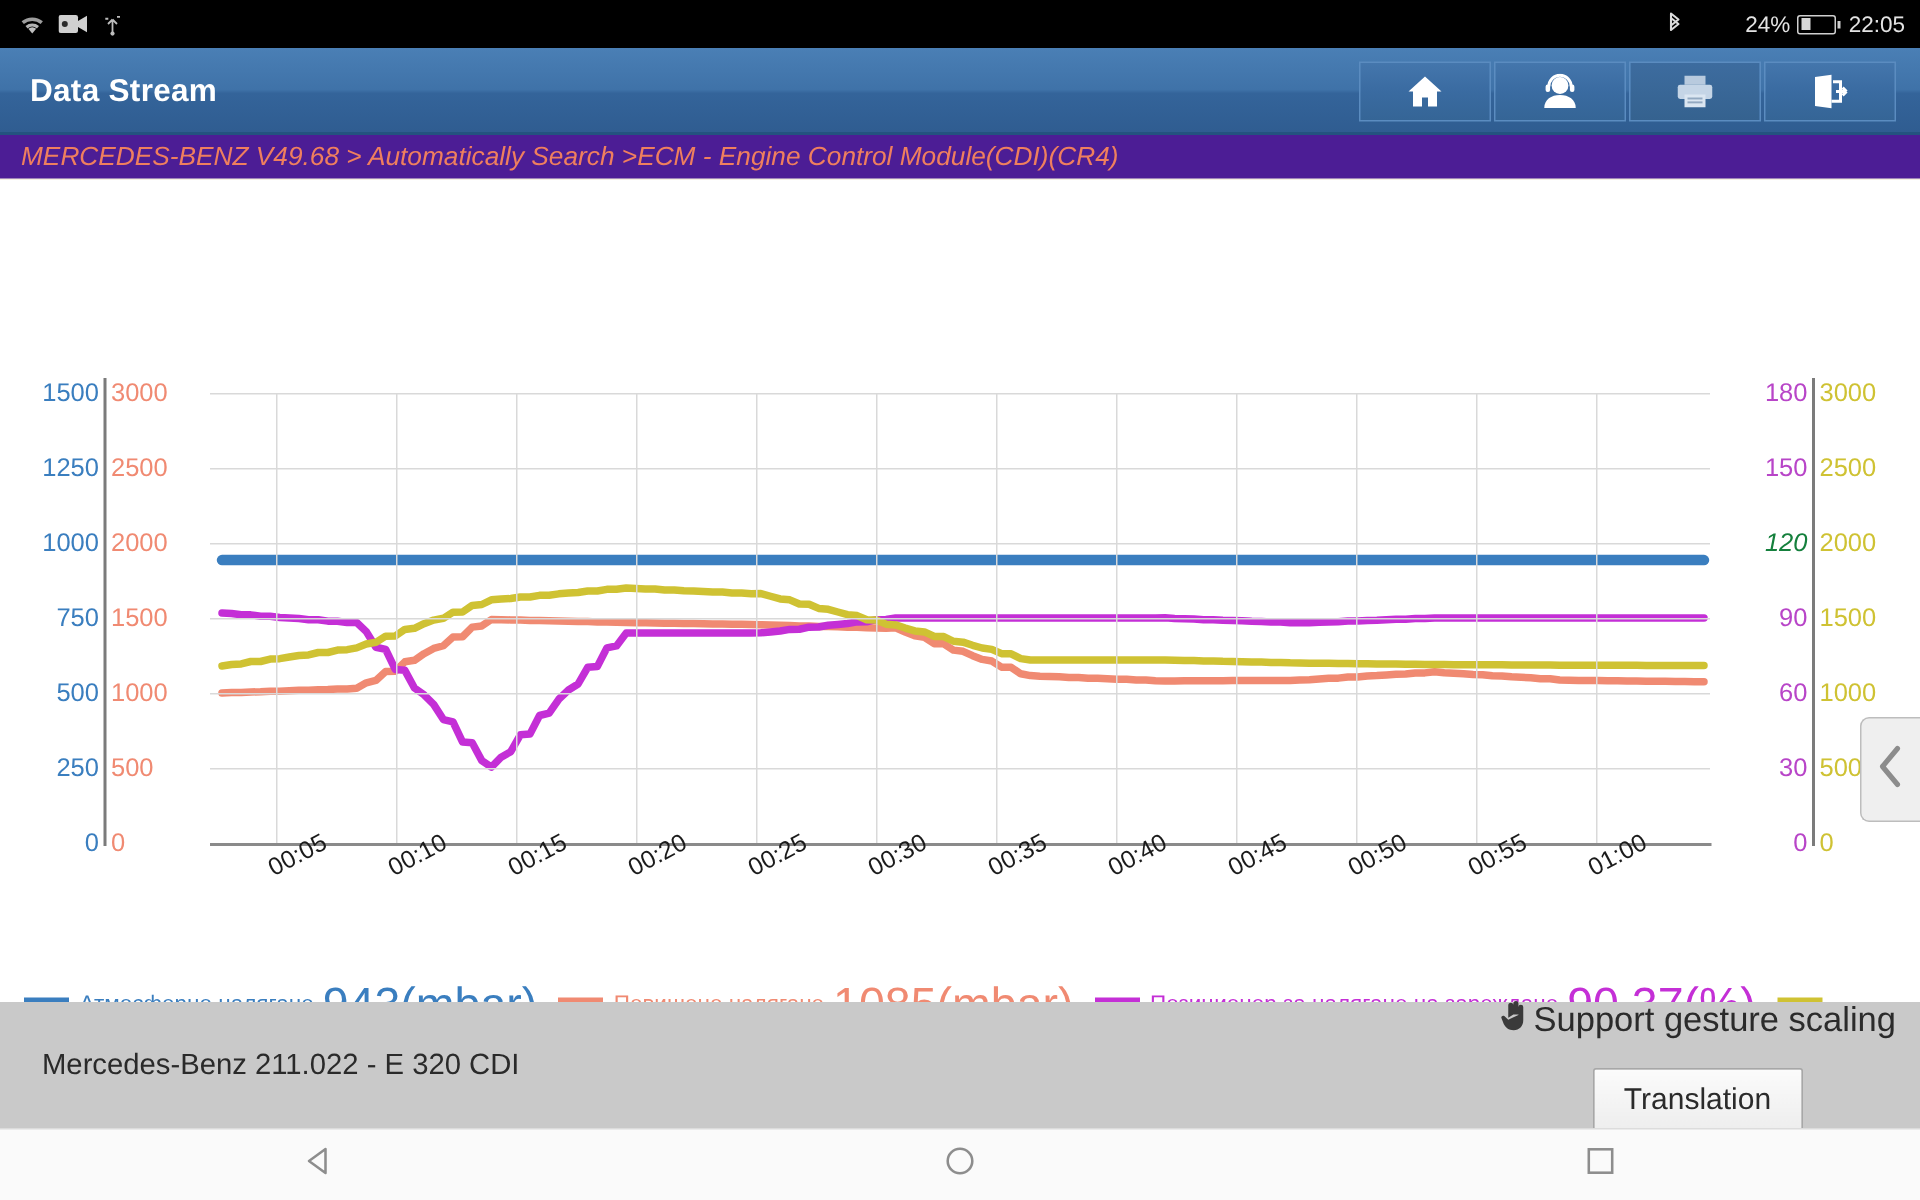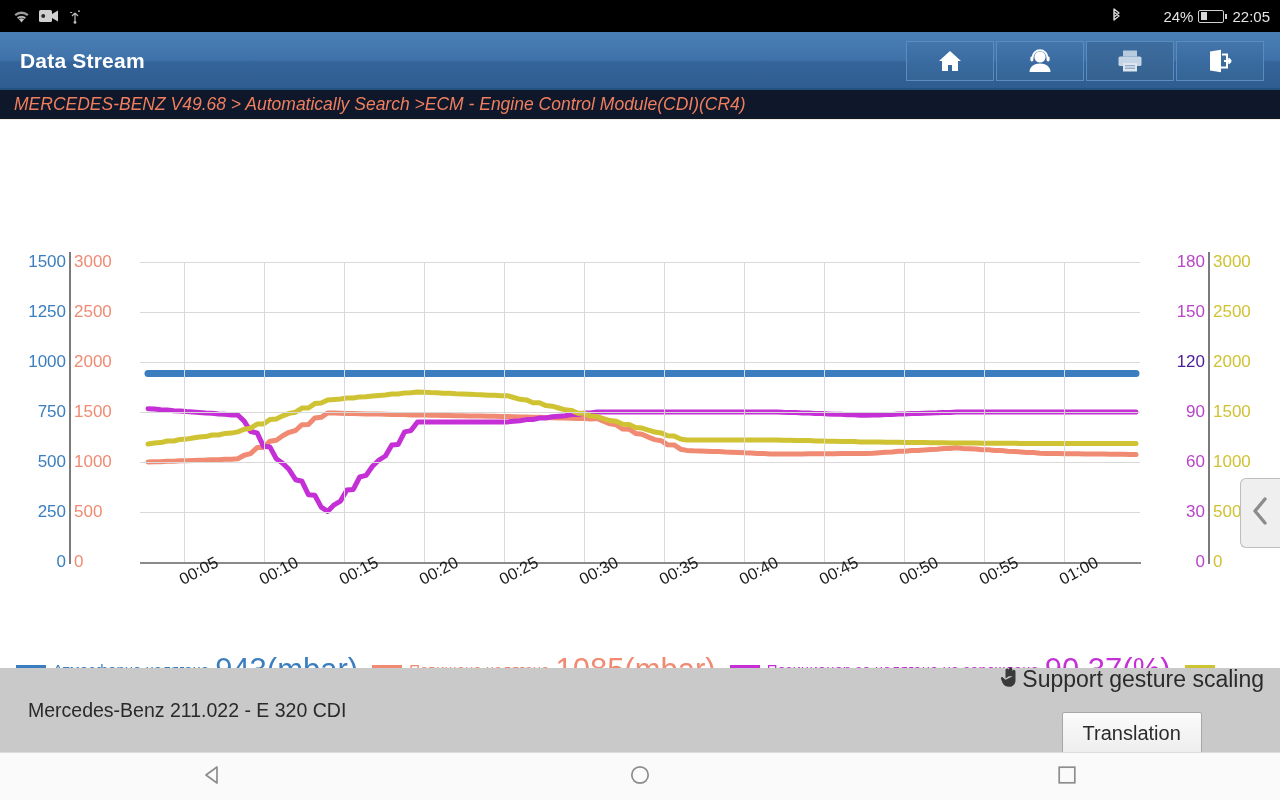--- a/index.html
+++ b/index.html
@@ -45,21 +45,21 @@
     background:linear-gradient(180deg,#4476ac 0%,#3a6ba1 50%,#356596 100%);
     border:1px solid #5b8cc0;
     display:flex;align-items:center;justify-content:center;
     cursor:pointer;
   }
   .tb-btn.dim{ background:linear-gradient(180deg,#3d6c9f 0%,#35628f 100%); }
   .tb-btn svg{ display:block; }
 
   
   .breadcrumb{
-    height:30px; background:#0f172a;
+    height:30px; background:#4c1d95;
     display:flex; align-items:center; padding-left:14px;
     font-size:17.5px; font-style:italic; color:#ef7f5e; white-space:nowrap;
     border-bottom:1px solid #f2eee0;
   }
 
   
   .chartwrap{ position:relative; height:530px; background:#fff; }
   .plot{
     position:absolute; left:140px; top:142px; width:1000px; height:300px;
   }
@@ -239,21 +239,21 @@
       <div class="tick" style="top: 112px; color: rgb(240, 138, 114);">2000</div>
       <div class="tick" style="top: 162px; color: rgb(240, 138, 114);">1500</div>
       <div class="tick" style="top: 212px; color: rgb(240, 138, 114);">1000</div>
       <div class="tick" style="top: 262px; color: rgb(240, 138, 114);">500</div>
       <div class="tick" style="top: 312px; color: rgb(240, 138, 114);">0</div>
     </div>
 
   <div class="ax" id="axRightMag" style="left:1205px;">
       <div class="tick" style="top: 12px; color: rgb(184, 69, 200);">180</div>
       <div class="tick" style="top: 62px; color: rgb(184, 69, 200);">150</div>
-      <div class="tick" style="top: 112px; color: #4c1d95;">120</div>
+      <div class="tick" style="top: 112px; color: #15803d; font-style: italic;">120</div>
       <div class="tick" style="top: 162px; color: rgb(184, 69, 200);">90</div>
       <div class="tick" style="top: 212px; color: rgb(184, 69, 200);">60</div>
       <div class="tick" style="top: 262px; color: rgb(184, 69, 200);">30</div>
       <div class="tick" style="top: 312px; color: rgb(184, 69, 200);">0</div>
     </div>
   <div class="ax rightcol" id="axRightYel" style="left:1211px;">
       <div class="tick" style="top: 12px; color: rgb(207, 194, 51);">3000</div>
       <div class="tick" style="top: 62px; color: rgb(207, 194, 51);">2500</div>
       <div class="tick" style="top: 112px; color: rgb(207, 194, 51);">2000</div>
       <div class="tick" style="top: 162px; color: rgb(207, 194, 51);">1500</div>

